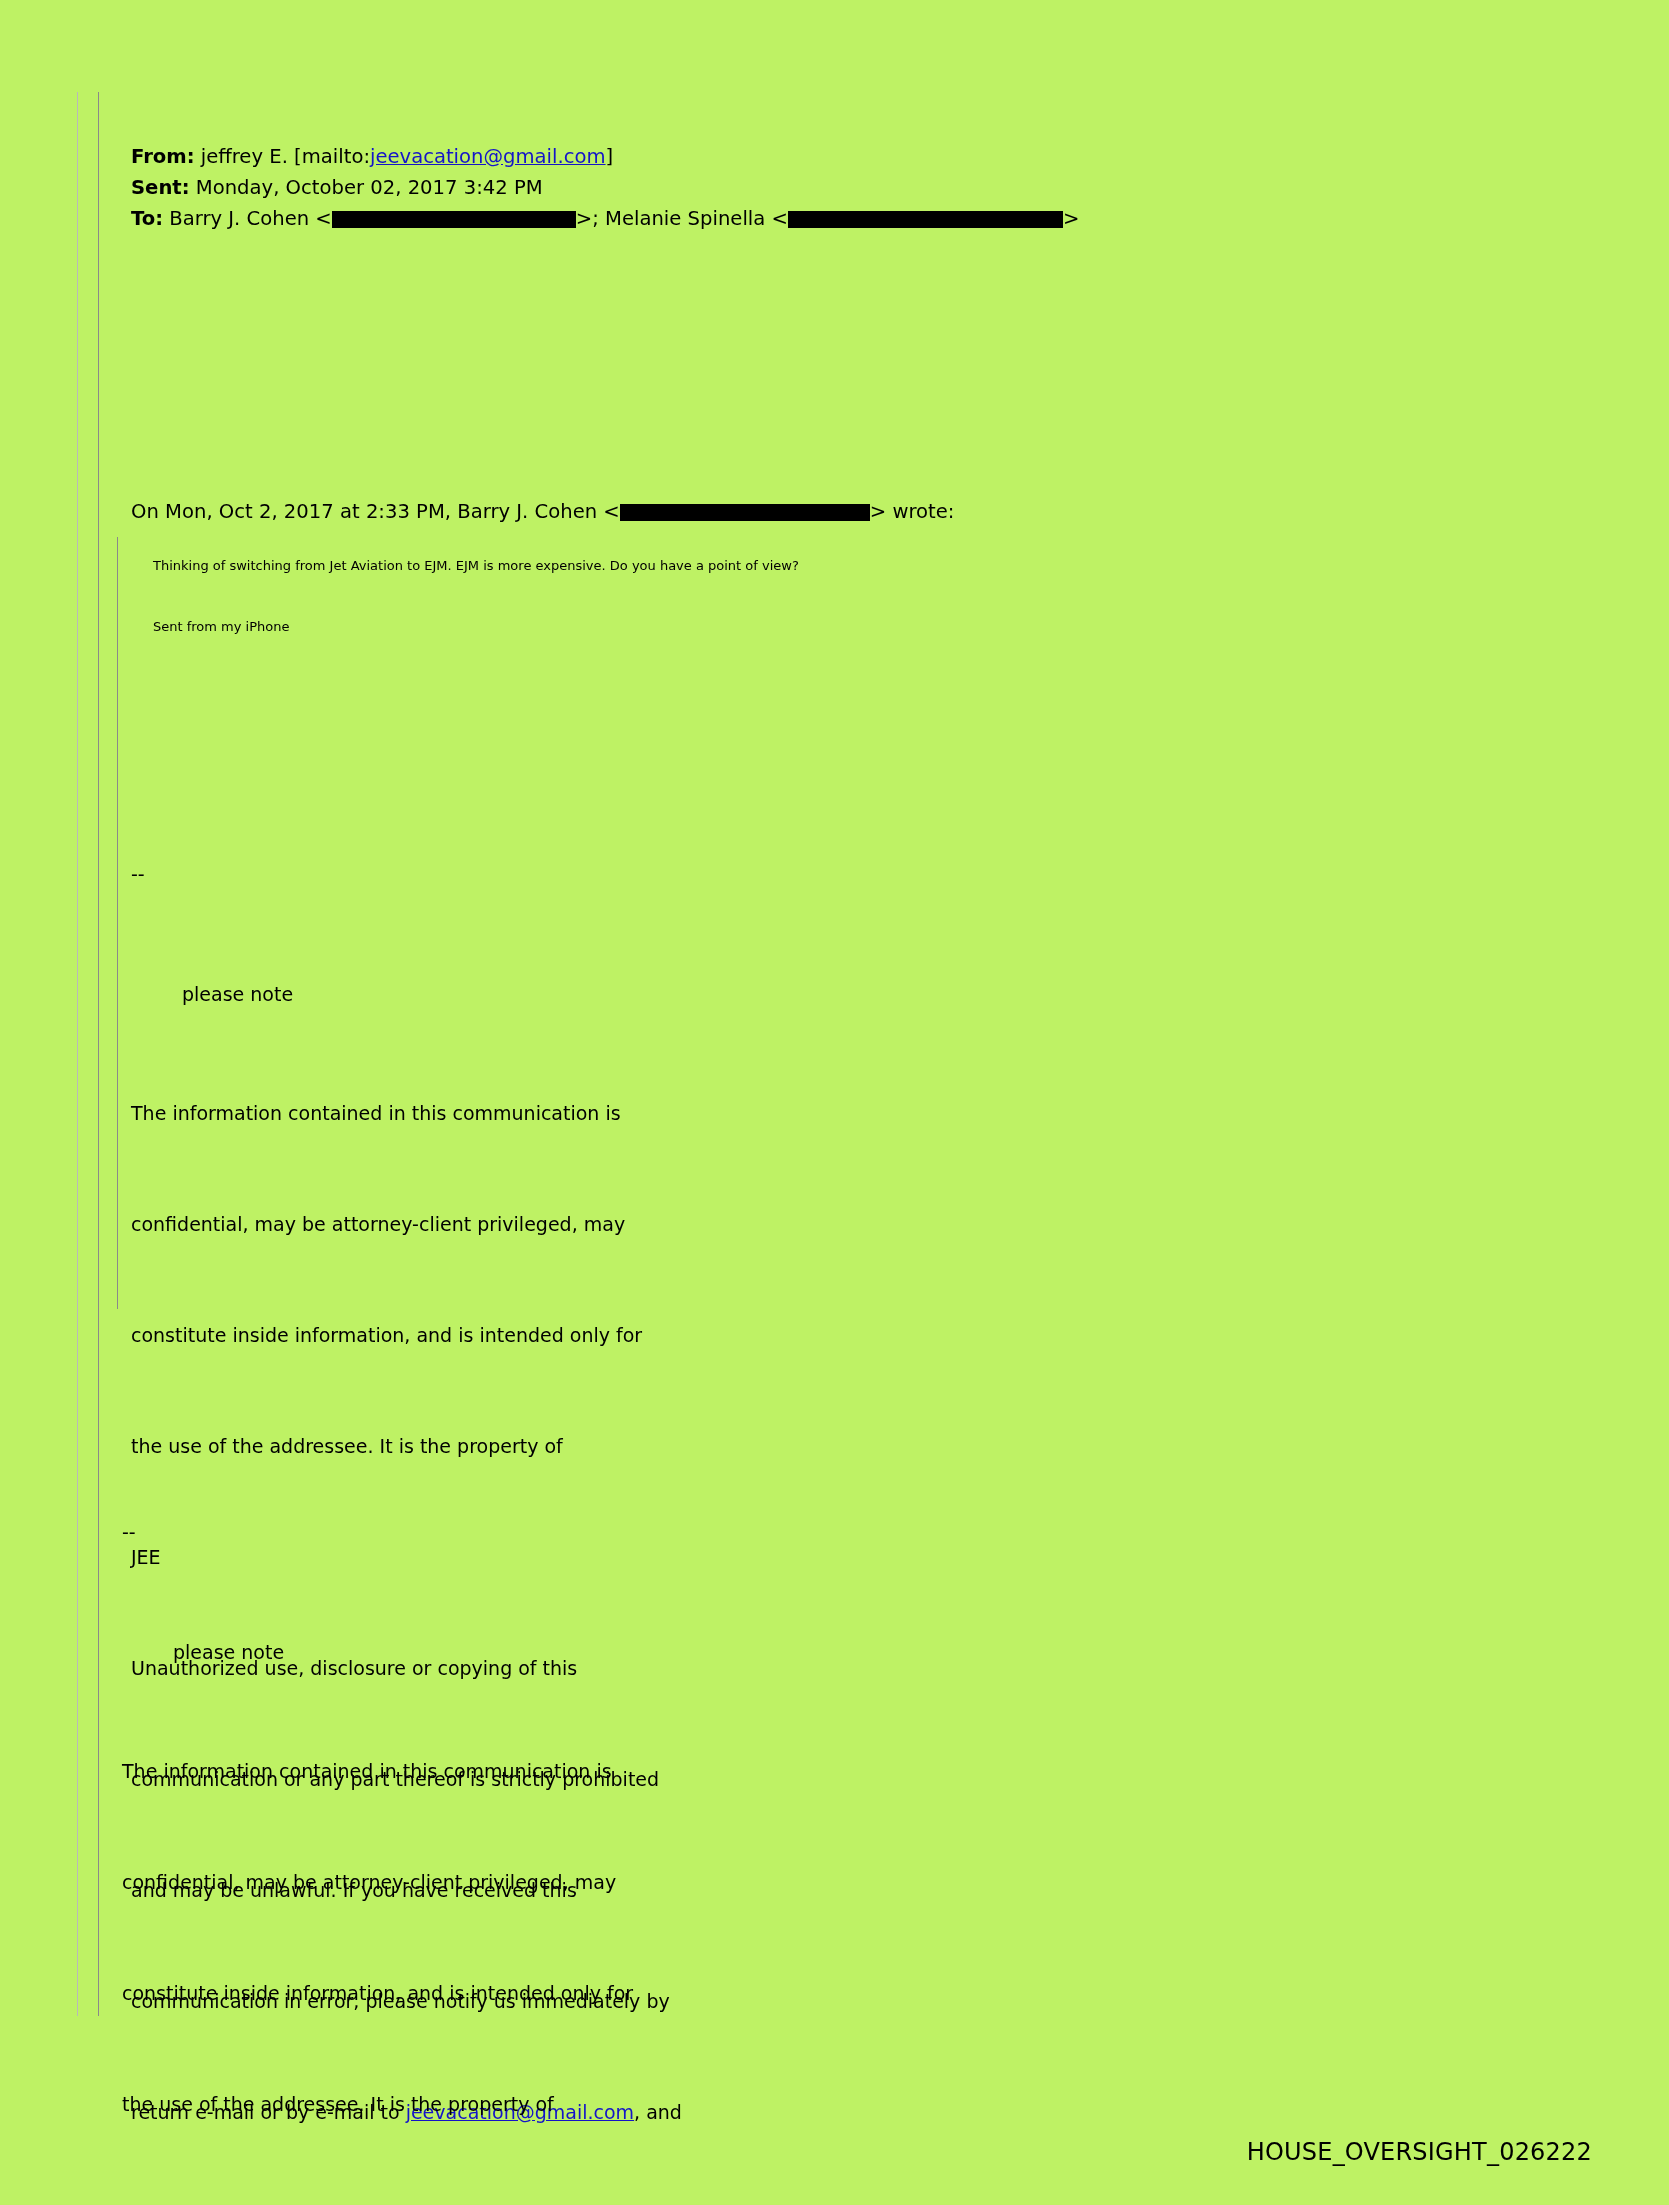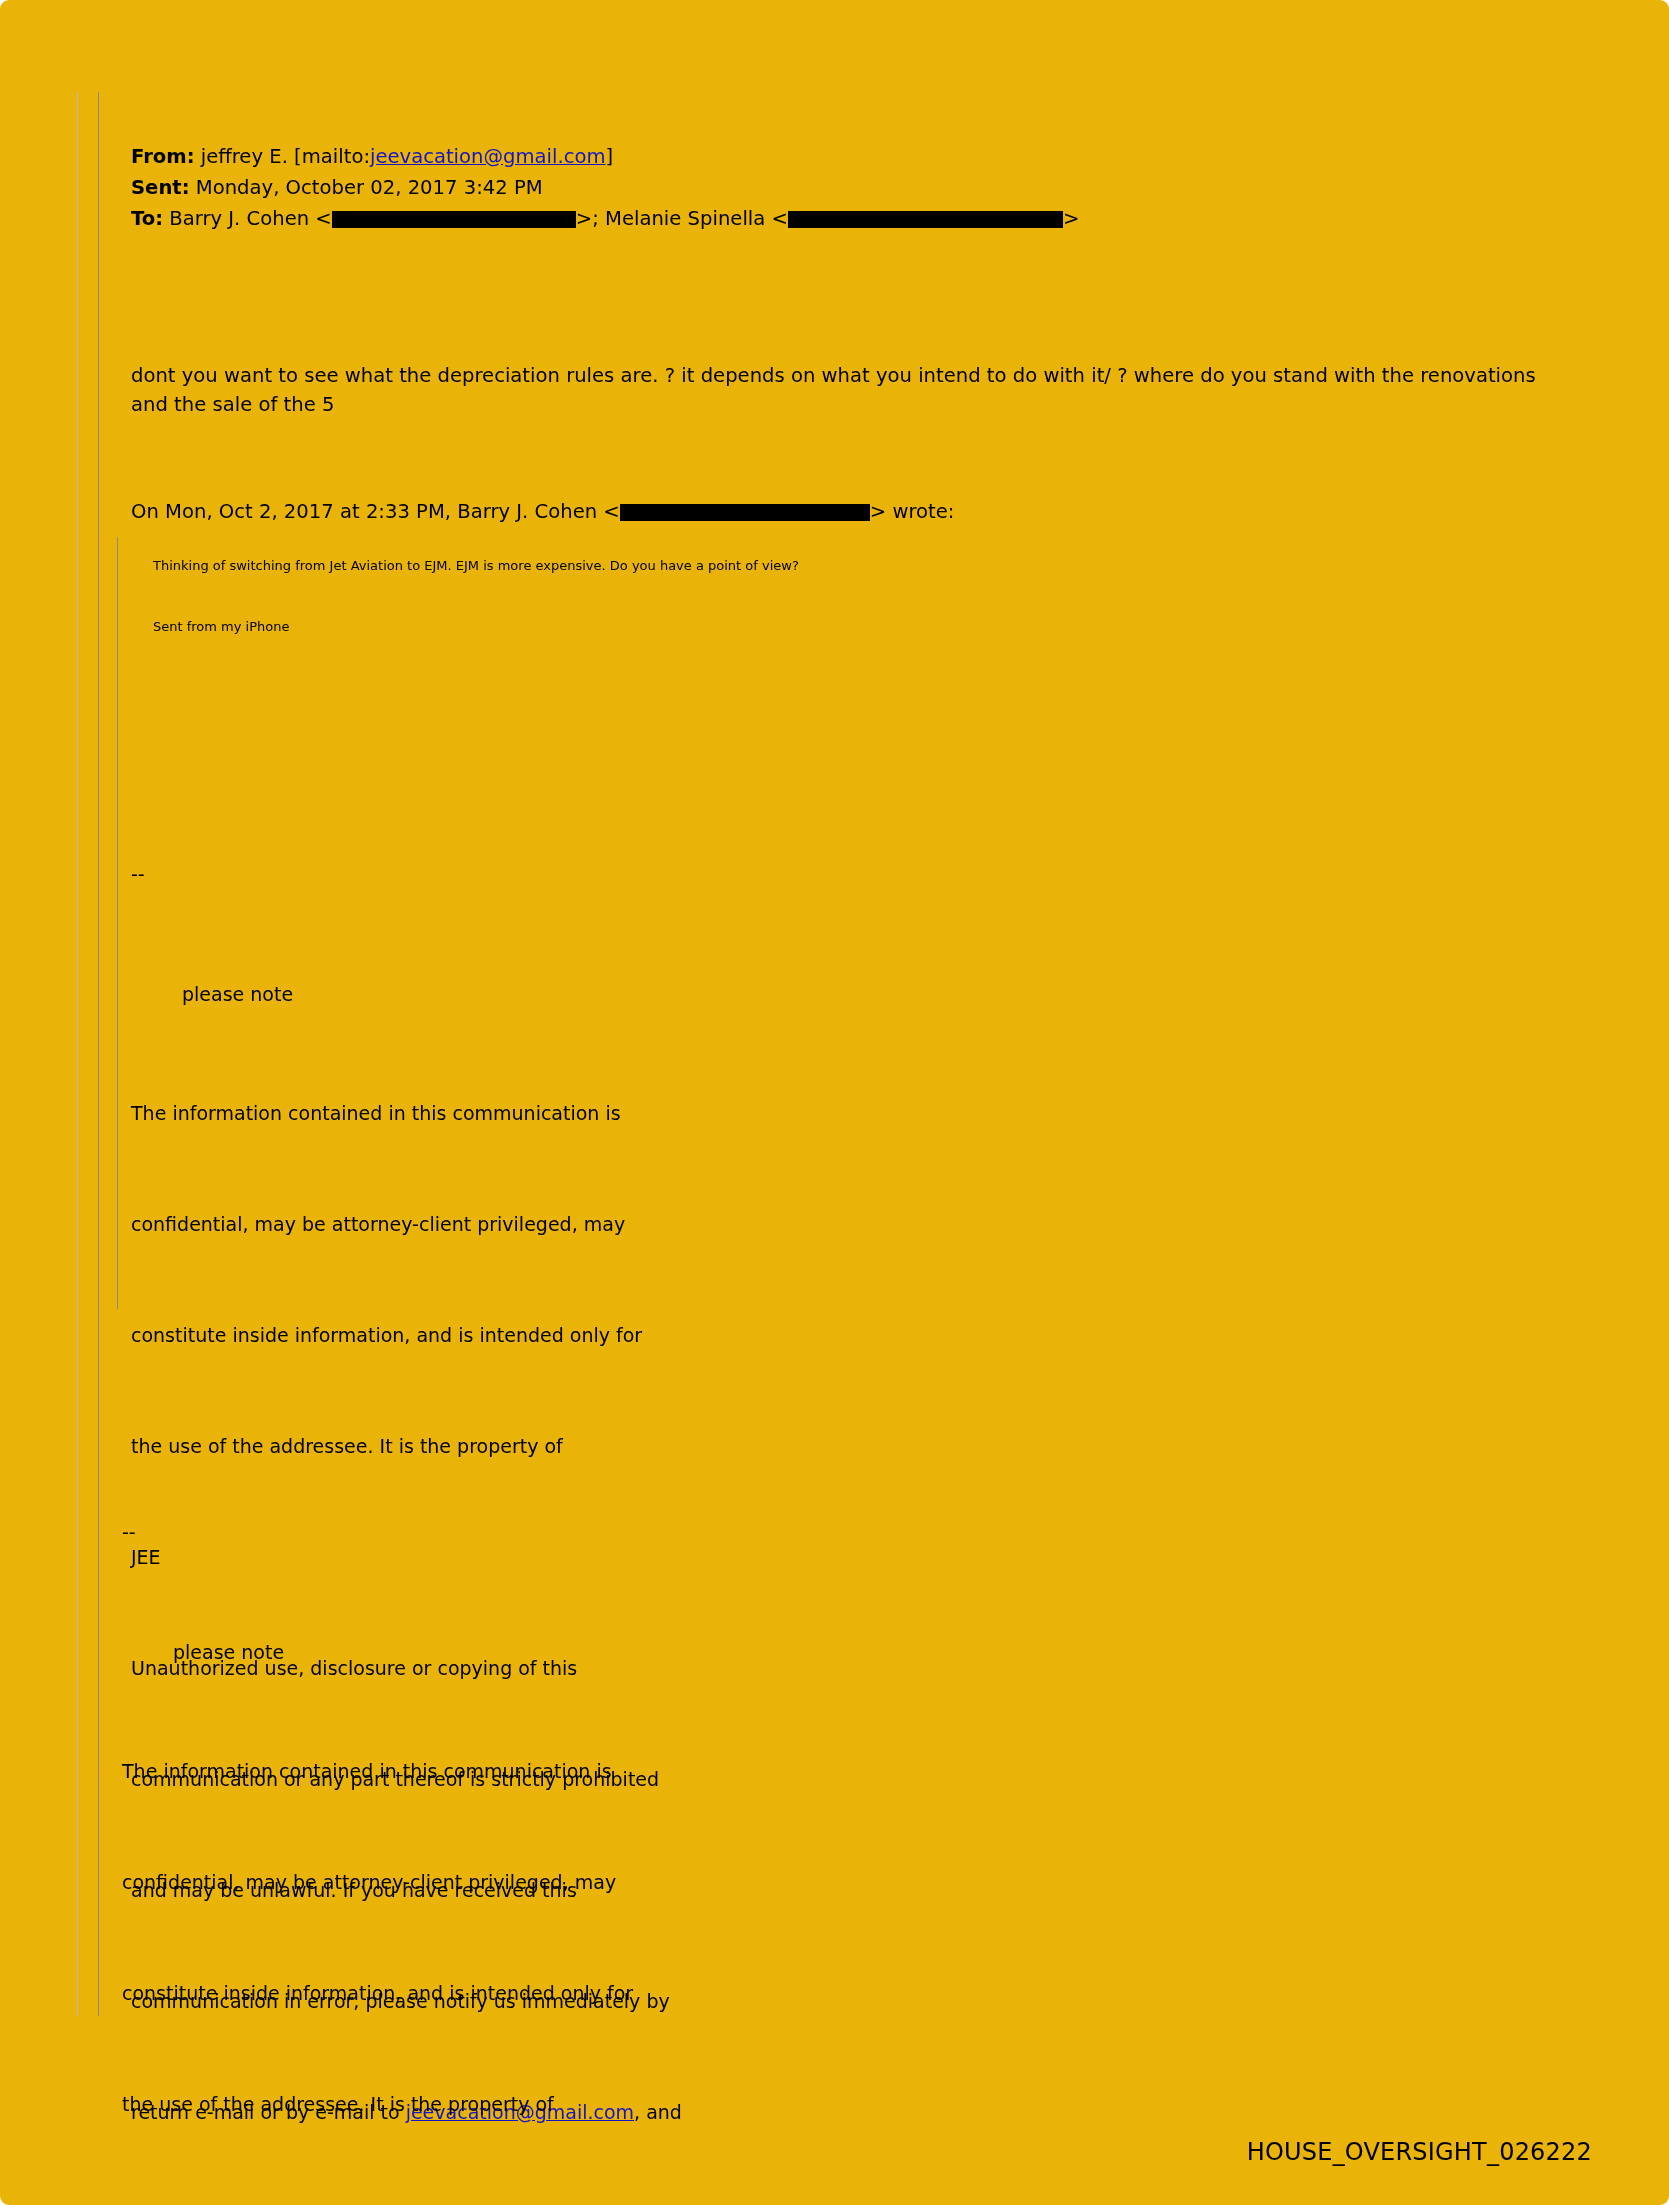--- a/index.html
+++ b/index.html
@@ -11,22 +11,21 @@
     width: 1669px;
     height: 2205px;
     font-family: "DejaVu Sans", sans-serif;
     color: #000000;
     position: relative;
     overflow: hidden;
   }
   .page {
     position: absolute;
     inset: 0;
-    background: #eab308;
-    border-radius: 9px;
+    background: #bef264;
   }
   
   .vrule {
     position: absolute;
     background: #b9b9b9;
     width: 1.3px;
   }
   .vrule.dark { background: #8a8a8a; }
 
   .content {
@@ -107,21 +106,20 @@
       <span>Monday, October 02, 2017 3:42 PM</span>
     </div>
 
     <div class="hdr-line">
       <span class="hdr-label">To:</span>
       <span>Barry J. Cohen &lt;</span><span class="redact r1"></span><span>&gt;; Melanie Spinella &lt;</span><span class="redact r2"></span><span>&gt;</span>
     </div>
 
   </div>
 
-  <div class="blk-body" style="left:131px; top:361px; width:1434px;">dont you want to see what the depreciation rules are. ?   it depends on what you intend to do with it/  ?    where do you stand with the renovations and the sale of the 5</div>
 
   <div class="blk-body" style="left:131px; top:497px; width:1434px; white-space:nowrap;">
     <span>On Mon, Oct 2, 2017 at 2:33 PM, Barry J. Cohen &lt;</span><span class="redact r3"></span><span>&gt; wrote:</span>
   </div>
 
   <div class="quoted" style="left:153px; top:551px; width:1407px;">Thinking of switching from Jet Aviation to EJM.  EJM is more expensive.  Do you have a point of view?</div>
 
   <div class="quoted" style="left:153px; top:612px; width:1407px;">Sent from my iPhone</div>
 
   <div class="sig" style="left:131px; top:782px; width:916px;">

